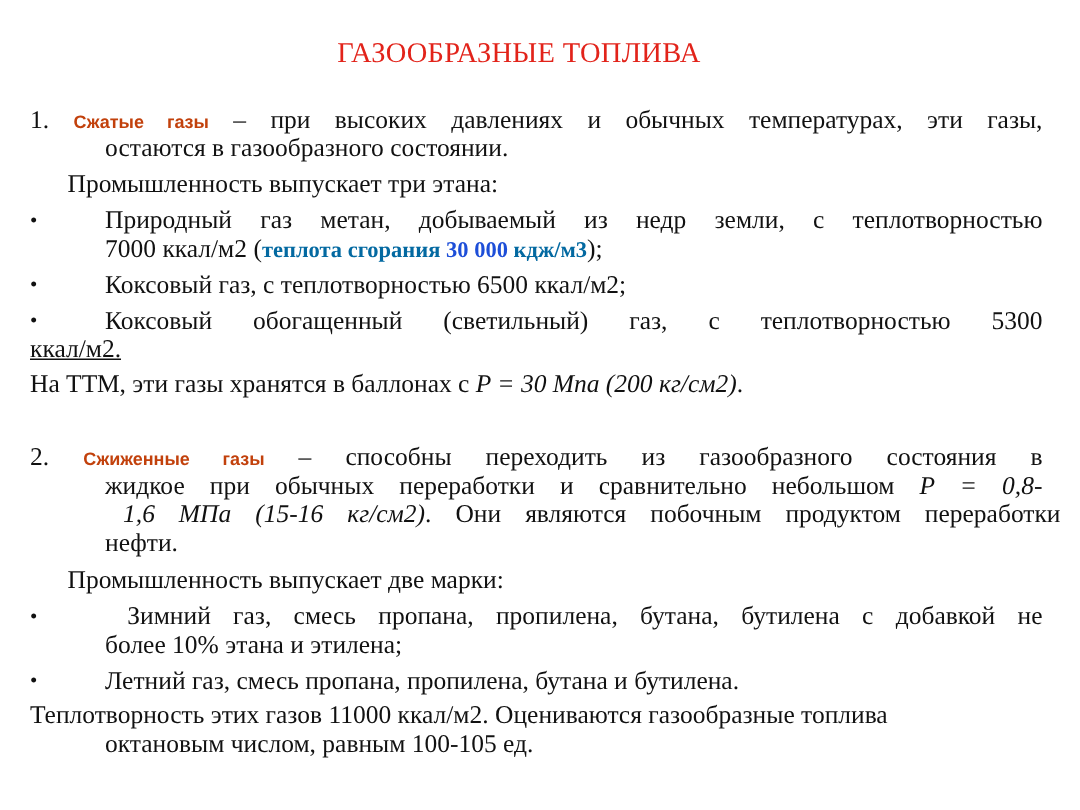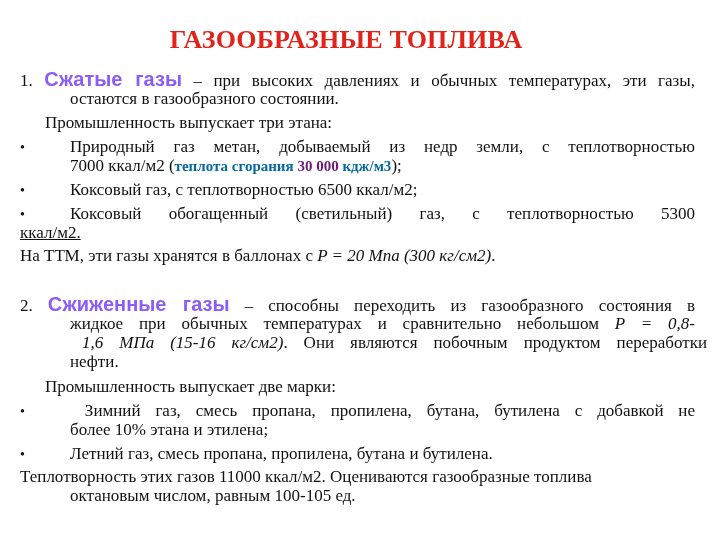--- a/index.html
+++ b/index.html
@@ -3,29 +3,29 @@
 <meta charset="utf-8">
 <style>
   html, body { margin: 0; padding: 0; background: #ffffff; }
   body {
     width: 720px; height: 540px; overflow: hidden; position: relative;
     font-family: "Liberation Serif", "DejaVu Serif", serif;
     color: #111111;
   }
   .title {
     position: absolute; left: 0; top: 25px; width: 692px; text-align: center;
-    font-size: 26px; font-weight: bold; color: #e2231a; letter-spacing: 0.2px;
+    font-size: 19px; font-weight: normal; color: #e2231a; letter-spacing: 0.2px;
   }
   .line { position: absolute; font-size: 17px; line-height: 19px; white-space: nowrap; }
   .justify { text-align: justify; text-align-last: justify; white-space: normal; }
-  .red-head { color: #8b5cf6; font-weight: bold; font-family: "Liberation Sans", "DejaVu Sans", sans-serif; font-size: 20px; }
+  .red-head { color: #c2410c; font-weight: bold; font-family: "Liberation Sans", "DejaVu Sans", sans-serif; font-size: 12px; }
   .num { font-size: 17px; }
   .bullet { position: absolute; font-size: 14px; }
   .dark-red { color: #0369a1; font-weight: bold; font-size: 15px; }
-  .bright-red { color: #701a75; font-weight: bold; font-size: 15px; }
+  .bright-red { color: #1d4ed8; font-weight: bold; font-size: 15px; }
   .it { font-style: italic; }
 </style>
 </head>
 <body>
 
 <div class="title">ГАЗООБРАЗНЫЕ ТОПЛИВА</div>
 
 <div>
   <div class="line justify" style="left:20px; top:70px; width:675px;">
     <span class="num">1.</span>
@@ -41,31 +41,31 @@
   </div>
 
   <span class="bullet" style="left:20px; top:183px;">•</span>
   <div class="line" style="left:70px; top:180px;">Коксовый газ, с теплотворностью 6500 ккал/м2;</div>
 
   <span class="bullet" style="left:20px; top:207px;">•</span>
   <div class="line justify" style="left:70px; top:204px; width:625px;">Коксовый обогащенный (светильный) газ, с теплотворностью 5300</div>
   <div class="line" style="left:20px; top:223px;text-decoration:underline;">ккал/м2.</div>
 
   <div class="line" style="left:20px; top:246px;">
-    <span>На ТТМ, эти газы хранятся в баллонах с </span><span class="it">P = 20 Мпа (300 кг/см2)</span><span>.</span>
+    <span>На ТТМ, эти газы хранятся в баллонах с </span><span class="it">P = 30 Мпа (200 кг/см2)</span><span>.</span>
   </div>
 </div>
 
 <div>
   <div class="line justify" style="left:20px; top:295px; width:675px;">
     <span class="num">2.</span>
     <span class="red-head">Сжиженные газы</span><span> – способны переходить из газообразного состояния в</span>
   </div>
   <div class="line justify" style="left:70px; top:314px; width:625px;">
-    <span>жидкое при обычных температурах и сравнительно небольшом </span><span class="it">P = 0,8-</span>
+    <span>жидкое при обычных переработки и сравнительно небольшом </span><span class="it">P = 0,8-</span>
   </div>
   <div class="line justify" style="left:70px; top:333px; width:625px;margin-left:12px;">
     <span class="it">1,6 МПа (15-16 кг/см2)</span><span>. Они являются побочным продуктом переработки</span>
   </div>
   <div class="line" style="left:70px; top:352px;">нефти.</div>
   <div class="line" style="left:45px; top:377px;">Промышленность выпускает две марки:</div>
 
   <span class="bullet" style="left:20px; top:404px;">•</span>
   <div class="line justify" style="left:70px; top:401px; width:625px; white-space:pre-wrap;"> Зимний газ, смесь пропана, пропилена, бутана, бутилена с добавкой не</div>
   <div class="line" style="left:70px; top:420px;">более 10% этана и этилена;</div>

